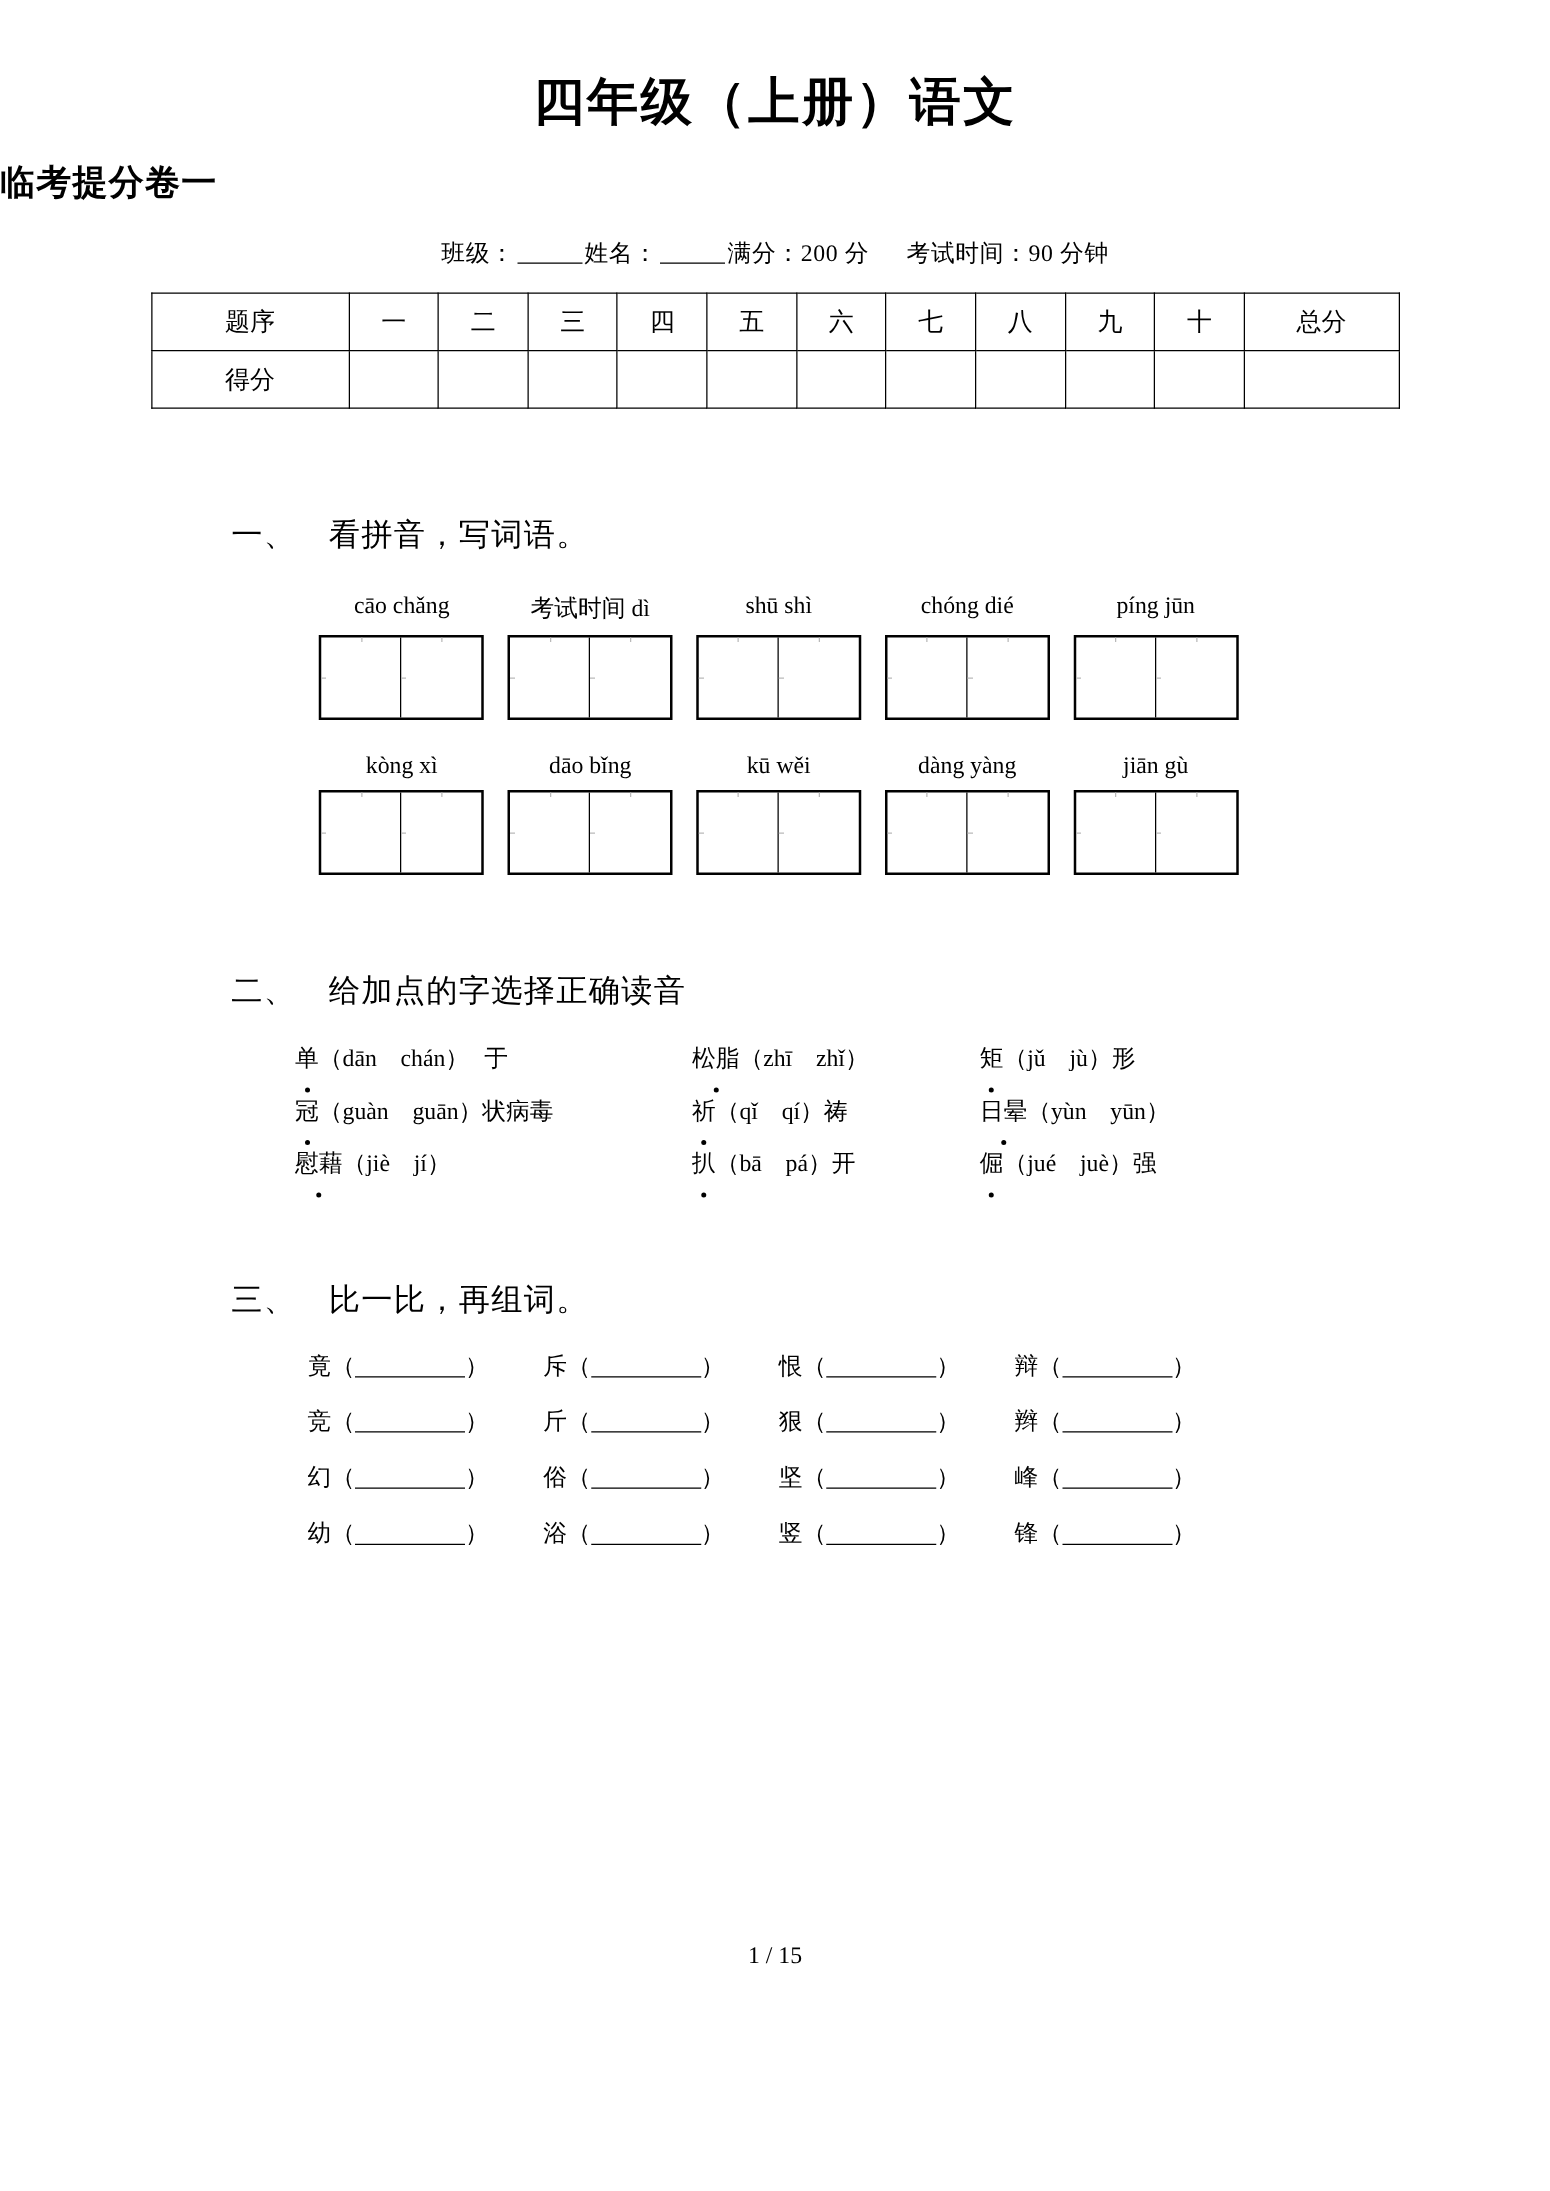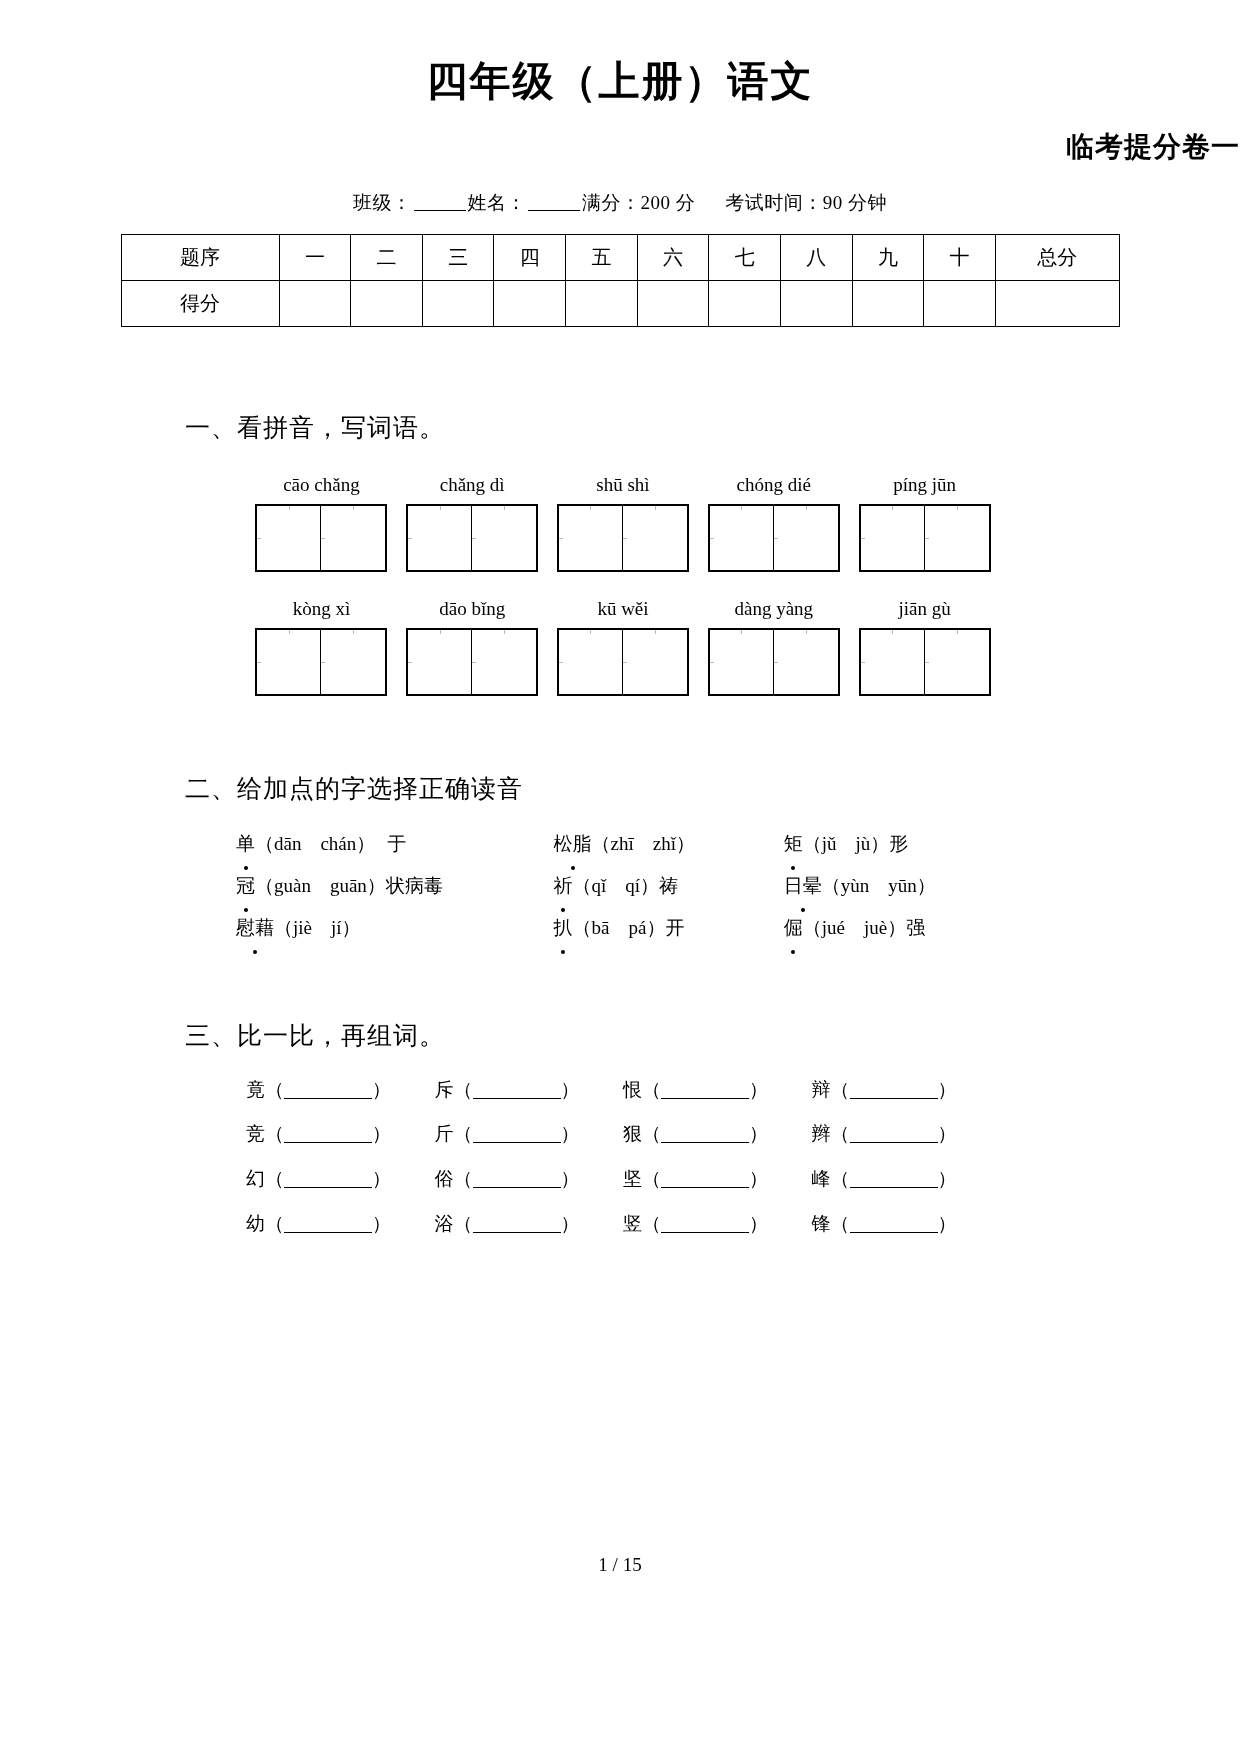--- a/index.html
+++ b/index.html
@@ -19,21 +19,21 @@
   
   .title-main {
     text-align: center;
     font-size: 41px;
     font-weight: bold;
     letter-spacing: 2px;
     margin-top: 56px;
     line-height: 1.25;
   }
   .title-sub {
-    text-align: right;
+    text-align: left;
     font-size: 28px;
     font-weight: bold;
     letter-spacing: 1px;
     margin-top: 22px;
     line-height: 1.25;
   }
   .info-line {
     text-align: center;
     font-size: 19px;
     margin-top: 26px;
@@ -67,21 +67,21 @@
 
   
   .section { margin-top: 0; }
   .section-title {
     font-size: 25px;
     margin: 0 0 0 185px;
     letter-spacing: 1px;
     font-weight: normal;
   }
   .sec-num { display: inline-block; }
-  .sec-text { display: inline-block; }
+  .sec-text { display: inline-block; margin-left: 26px; }
 
   
   .pinyin-row {
     display: flex;
     width: 760px;
     margin: 0 auto;
     padding-left: 6px;
   }
   .pinyin-cell {
     width: 152px;
@@ -233,21 +233,21 @@
     </tbody>
   </table>
 
   <div class="section s1-wrap">
     <div class="section-title">
       <span class="sec-num">一、</span><span class="sec-text">看拼音，写词语。</span>
     </div>
 
     <div class="pinyin-row" style="margin-top:30px;">
       <div class="pinyin-cell">cāo chǎng</div>
-      <div class="pinyin-cell">chǎng dì</div>
+      <div class="pinyin-cell">考试时间 dì</div>
       <div class="pinyin-cell">shū shì</div>
       <div class="pinyin-cell">chóng dié</div>
       <div class="pinyin-cell">píng jūn</div>
     </div>
     <div class="grid-row">
       <div class="grid-cell">
           <div class="tzg">
             <div class="sq"></div>
             <div class="sq"></div>
           </div>

